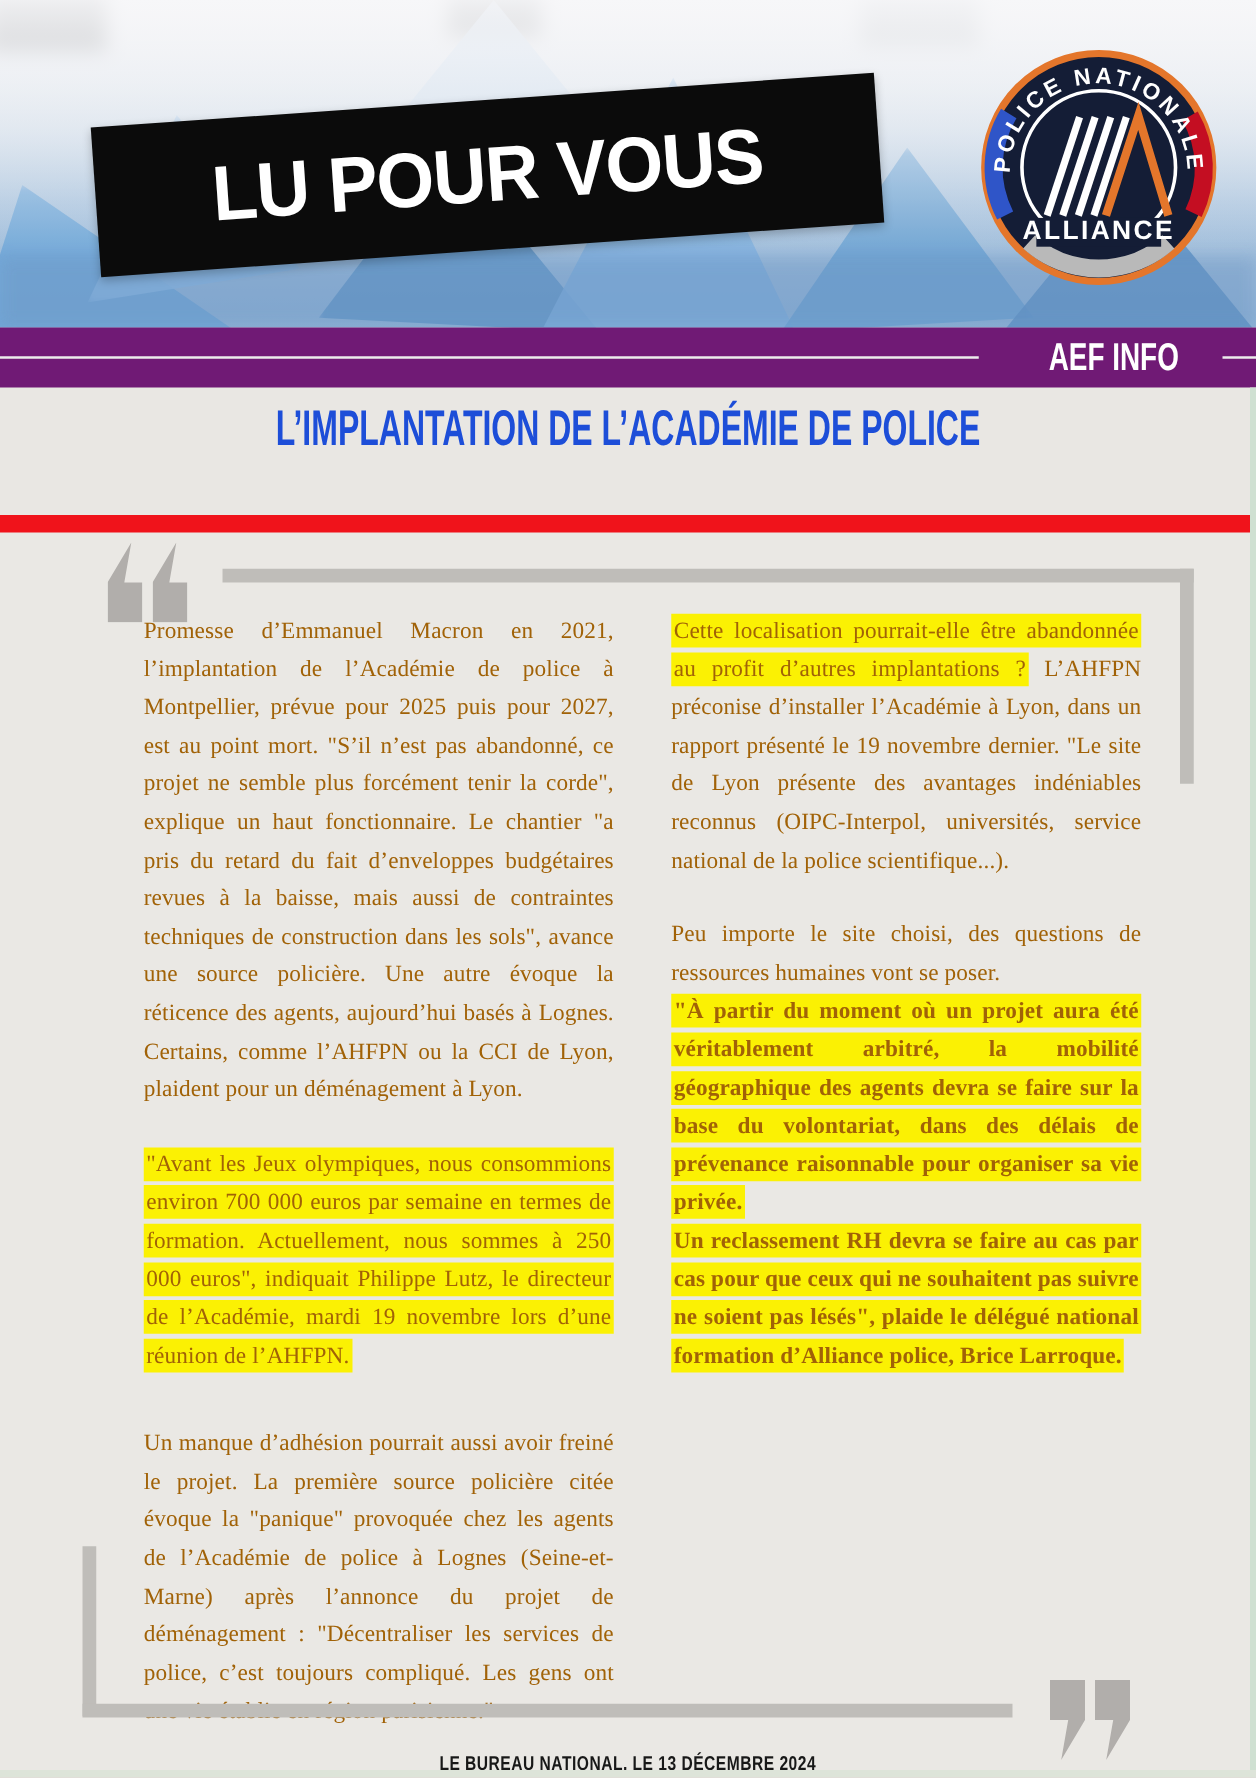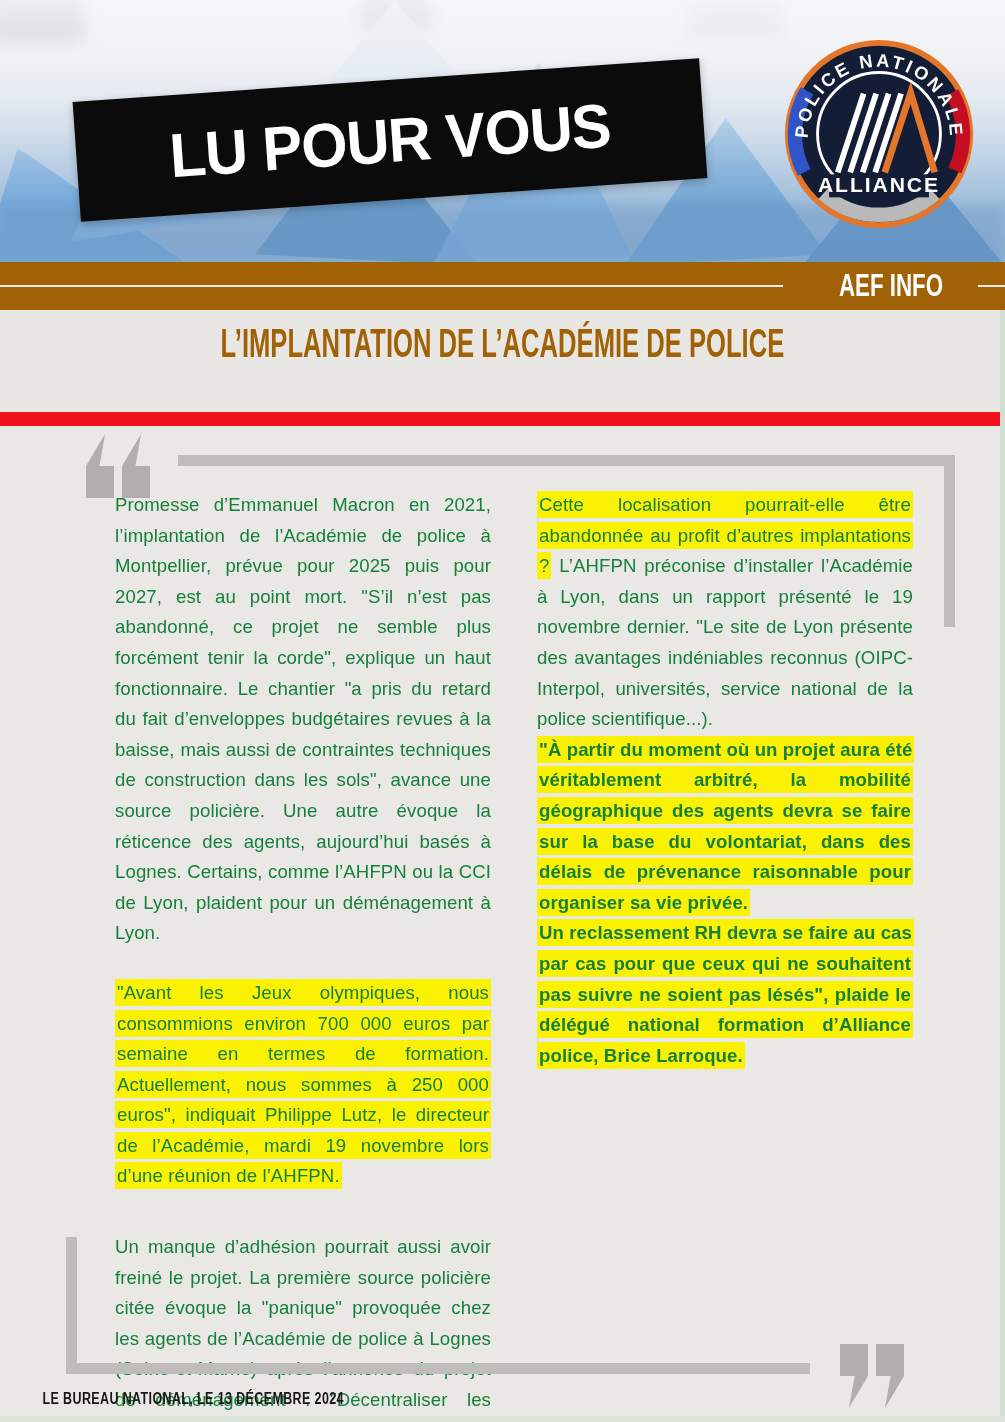--- a/index.html
+++ b/index.html
@@ -38,31 +38,31 @@
   .banner { position:absolute; left:76px; top:80px; width:628px; height:120px;
             background:#0b0b0b; transform:rotate(-4deg); box-shadow:0 3px 8px rgba(0,0,0,.25);
             display:flex; align-items:center; justify-content:center; }
   .banner-text { color:#ffffff; font-weight:bold; font-size:62px; letter-spacing:-1px;
                  transform:scaleX(.96); white-space:nowrap; }
 
   
   .logo { position:absolute; left:783px; top:38px; width:192px; height:192px; }
 
   
-  .aef-bar { position:relative; width:100%; height:48px; background:#a16207; }
+  .aef-bar { position:relative; width:100%; height:48px; background:#701a75; }
   .aef-line-left  { position:absolute; left:0; top:23px; width:783px; height:2px; background:#ececec; }
   .aef-line-right { position:absolute; right:0; top:23px; width:27px;  height:2px; background:#ececec; }
   .aef-label { position:absolute; left:796px; top:6px; width:190px; text-align:center;
                color:#ffffff; font-weight:bold; font-size:31px; white-space:nowrap;
                transform:scaleX(.72); transform-origin:50% 50%; }
 
   
   .title-block { width:100%; height:102px; padding-top:10px; text-align:center;
                  background:#e9e7e3; }
-  .title-line { display:block; color:#a16207; font-weight:bold; font-size:40px;
+  .title-line { display:block; color:#1d4ed8; font-weight:bold; font-size:40px;
                 line-height:46px; white-space:nowrap; }
   .title-line > span { display:inline-block; transform:scaleX(.64); transform-origin:50% 50%; }
 
   .red-line { width:100%; height:14px; background:#f0131b; }
 
   
   .content { position:relative; width:100%; height:990px; }
 
   .frame { position:absolute; background:#bfbdb9; }
   .frame-top        { left:178px; top:29px;  width:777px; height:11px; }
@@ -74,31 +74,31 @@
   .q { position:absolute; display:flex; gap:8px; }
   .q-open  { left:86px; top:8px; }
   .q-close { left:840px; top:918px; }
   .q i { display:block; width:28px; height:64px; background:#b1aeab; }
   .q-close i { clip-path:polygon(0 0,100% 0,100% 50%,32% 100%,52% 50%,0 50%); }
   .q-open  i { clip-path:polygon(100% 100%,0 100%,0 50%,68% 0,48% 50%,100% 50%); }
 
   .cols { display:flex; gap:46px; padding:64px 50px 0 115px; }
   .col { width:376px; }
 
-  p { font-size:18.6px; line-height:30.6px; color:#15803d; text-align:justify;
-      letter-spacing:.1px; }
+  p { font-size:18.6px; line-height:30.6px; color:#a16207; text-align:justify;
+      letter-spacing:.1px;font-family:Liberation Serif, serif; }
   .gap-md { margin-top:29px; }
   .gap-lg { margin-top:40px; }
 
   mark { background:#fbf103; color:inherit; padding:3px 2px;
          -webkit-box-decoration-break:clone; box-decoration-break:clone; }
   .b { font-weight:bold; }
 
   
-  .footer-note { position:absolute; left:0; bottom:14px; width:100%; }
+  .footer-note { position:absolute; left:0; bottom:1px; width:100%; text-align:center; }
   .footer-note span { display:inline-block; color:#181818; font-weight:bold; font-size:16px;
                       letter-spacing:.5px; transform:scaleX(.78); white-space:nowrap; }
   .edge-right  { position:absolute; right:0; top:310px; width:5px; height:1112px; background:#cfe0d2; }
   .edge-bottom { position:absolute; left:0; bottom:0; width:100%; height:6px; background:#dde4d9; }
 </style>
 </head>
 <body>
 
 <div class="page">
 
@@ -178,20 +178,21 @@
 
       <div class="col">
         <p><span>Promesse d’Emmanuel Macron en 2021, l’implantation de l’Académie de police à Montpellier, prévue pour 2025 puis pour 2027, est au point mort. "S’il n’est pas abandonné, ce projet ne semble plus forcément tenir la corde", explique un haut fonctionnaire. Le chantier "a pris du retard du fait d’enveloppes budgétaires revues à la baisse, mais aussi de contraintes techniques de construction dans les sols", avance une source policière. Une autre évoque la réticence des agents, aujourd’hui basés à Lognes. Certains, comme l’AHFPN ou la CCI de Lyon, plaident pour un déménagement à Lyon.</span></p>
         <p class="gap-md"><mark>"Avant les Jeux olympiques, nous consommions environ 700 000 euros par semaine en termes de formation. Actuellement, nous sommes à 250 000 euros", indiquait Philippe Lutz, le directeur de l’Académie, mardi 19 novembre lors d’une réunion de l’AHFPN.</mark></p>
         <p class="gap-lg"><span>Un manque d’adhésion pourrait aussi avoir freiné le projet. La première source policière citée évoque la "panique" provoquée chez les agents de l’Académie de police à Lognes (Seine-et-Marne) après l’annonce du projet de déménagement : "Décentraliser les services de police, c’est toujours compliqué. Les gens ont une vie établie en région parisienne."</span></p>
       </div>
 
       <div class="col">
         <p><mark>Cette localisation pourrait-elle être abandonnée au profit d’autres implantations ?</mark><span> L’AHFPN préconise d’installer l’Académie à Lyon, dans un rapport présenté le 19 novembre dernier. "Le site de Lyon présente des avantages indéniables reconnus (OIPC-Interpol, universités, service national de la police scientifique...).</span><br>
           </p>
+        <p class="gap-md"><span>Peu importe le site choisi, des questions de ressources humaines vont se poser.</span></p>
         <p><mark class="b">"À partir du moment où un projet aura été véritablement arbitré, la mobilité géographique des agents devra se faire sur la base du volontariat, dans des délais de prévenance raisonnable pour organiser sa vie privée.</mark><br>
           <mark class="b">Un reclassement RH devra se faire au cas par cas pour que ceux qui ne souhaitent pas suivre ne soient pas lésés", plaide le délégué national formation d’Alliance police, Brice Larroque.</mark></p>
       </div>
 
     </div>
   </main>
 
   <div class="footer-note">
     <span>LE BUREAU NATIONAL, LE 13 DÉCEMBRE 2024</span>
   </div>

